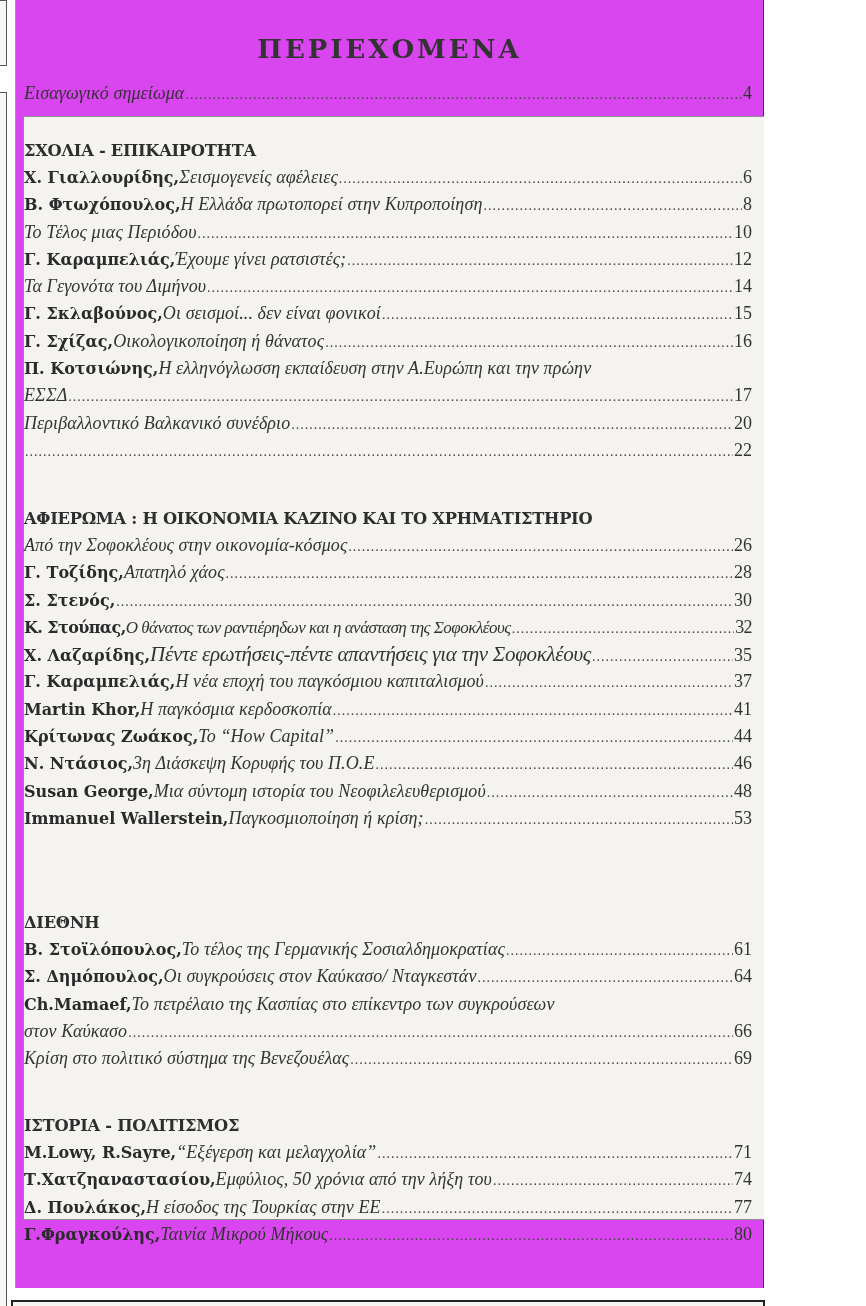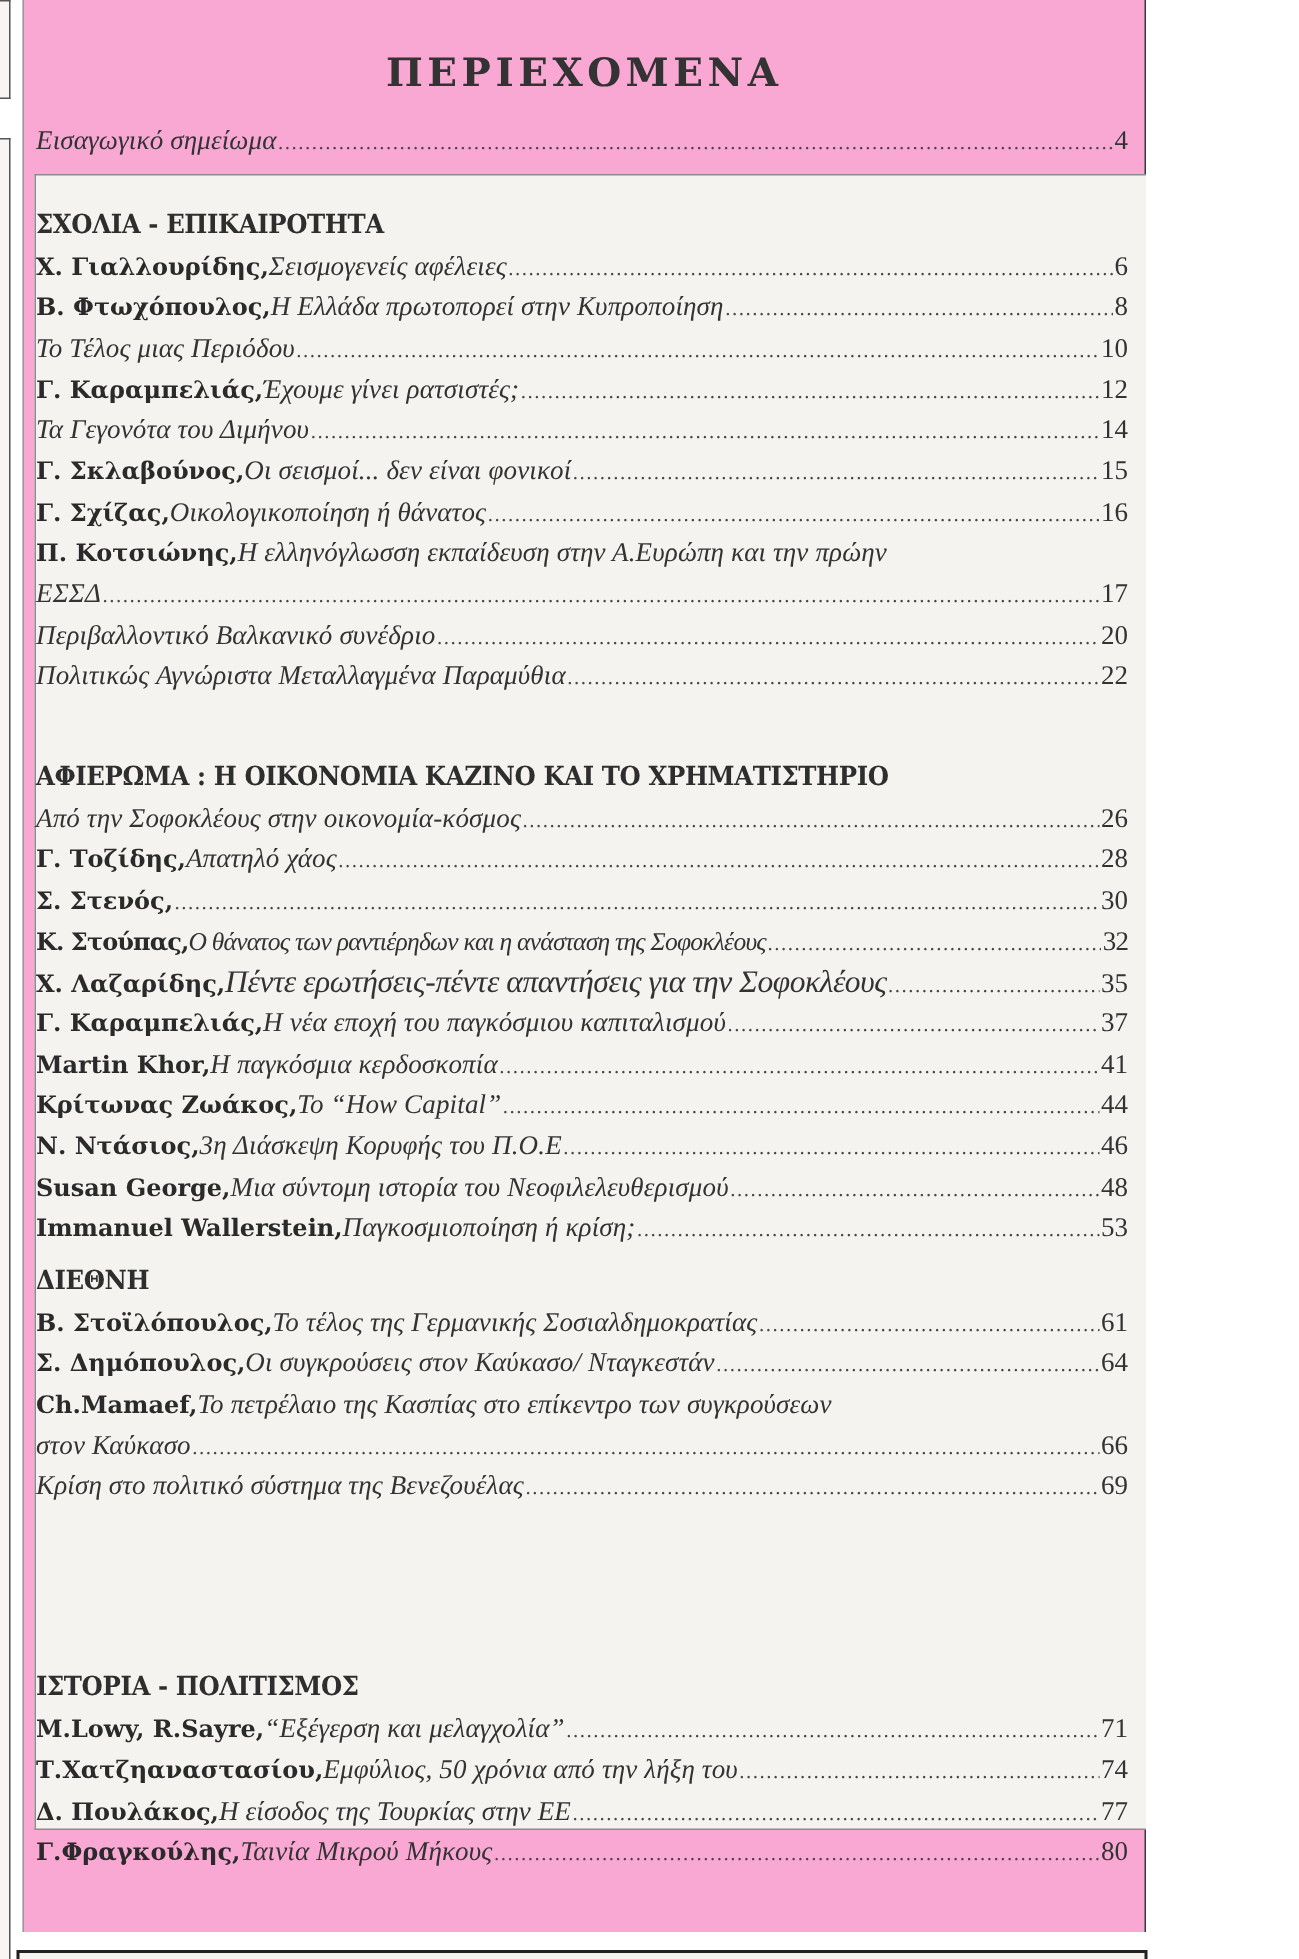--- a/index.html
+++ b/index.html
@@ -24,21 +24,21 @@
   }
   .edge-box.a { left: 0; top: 0; width: 6px; height: 64px; }
   .edge-box.b { left: 0; top: 92px; width: 6px; height: 1214px; }
 
   .page {
     position: absolute;
     left: 15px;
     top: 0;
     width: 747px;
     height: 1288px;
-    background: #f9a8d4;
+    background: #d946ef;
     border-right: 1.5px solid #3a3a3a;
     border-left: 1px solid #9a9a9a;
   }
   .page-title {
     position: absolute;
     top: 34px;
     left: 0;
     right: 0;
     text-align: center;
     font-family: "DejaVu Serif", serif;
@@ -200,21 +200,20 @@
       <span class="txt">ΕΣΣΔ</span>
       <span class="dots"></span>
       <span class="page-num">17</span>
     </div>
     <div class="entry">
       <span class="txt">Περιβαλλοντικό Βαλκανικό συνέδριο</span>
       <span class="dots"></span>
       <span class="page-num">20</span>
     </div>
     <div class="entry">
-      <span class="txt">Πολιτικώς Αγνώριστα Μεταλλαγμένα Παραμύθια</span>
       <span class="dots"></span>
       <span class="page-num">22</span>
     </div>
   </div>
 
   <div class="section" style="top:504px">
     <div class="section-heading">ΑΦΙΕΡΩΜΑ : Η ΟΙΚΟΝΟΜΙΑ ΚΑΖΙΝΟ ΚΑΙ ΤΟ ΧΡΗΜΑΤΙΣΤΗΡΙΟ</div>
     <div class="entry">
       <span class="txt">Από την Σοφοκλέους στην οικονομία-κόσμος</span>
       <span class="dots"></span>
@@ -274,21 +273,21 @@
       <span class="page-num">48</span>
     </div>
     <div class="entry">
       <span class="author">Immanuel Wallerstein,</span>
       <span class="txt"> Παγκοσμιοποίηση ή κρίση;</span>
       <span class="dots"></span>
       <span class="page-num">53</span>
     </div>
   </div>
 
-  <div class="section" style="top:840px">
+  <div class="section" style="top:908px">
     <div class="section-heading">ΔΙΕΘΝΗ</div>
     <div class="entry">
       <span class="author">Β. Στοϊλόπουλος,</span>
       <span class="txt"> Το τέλος της Γερμανικής Σοσιαλδημοκρατίας</span>
       <span class="dots"></span>
       <span class="page-num">61</span>
     </div>
     <div class="entry">
       <span class="author">Σ. Δημόπουλος,</span>
       <span class="txt"> Οι συγκρούσεις στον Καύκασο/ Νταγκεστάν</span>

